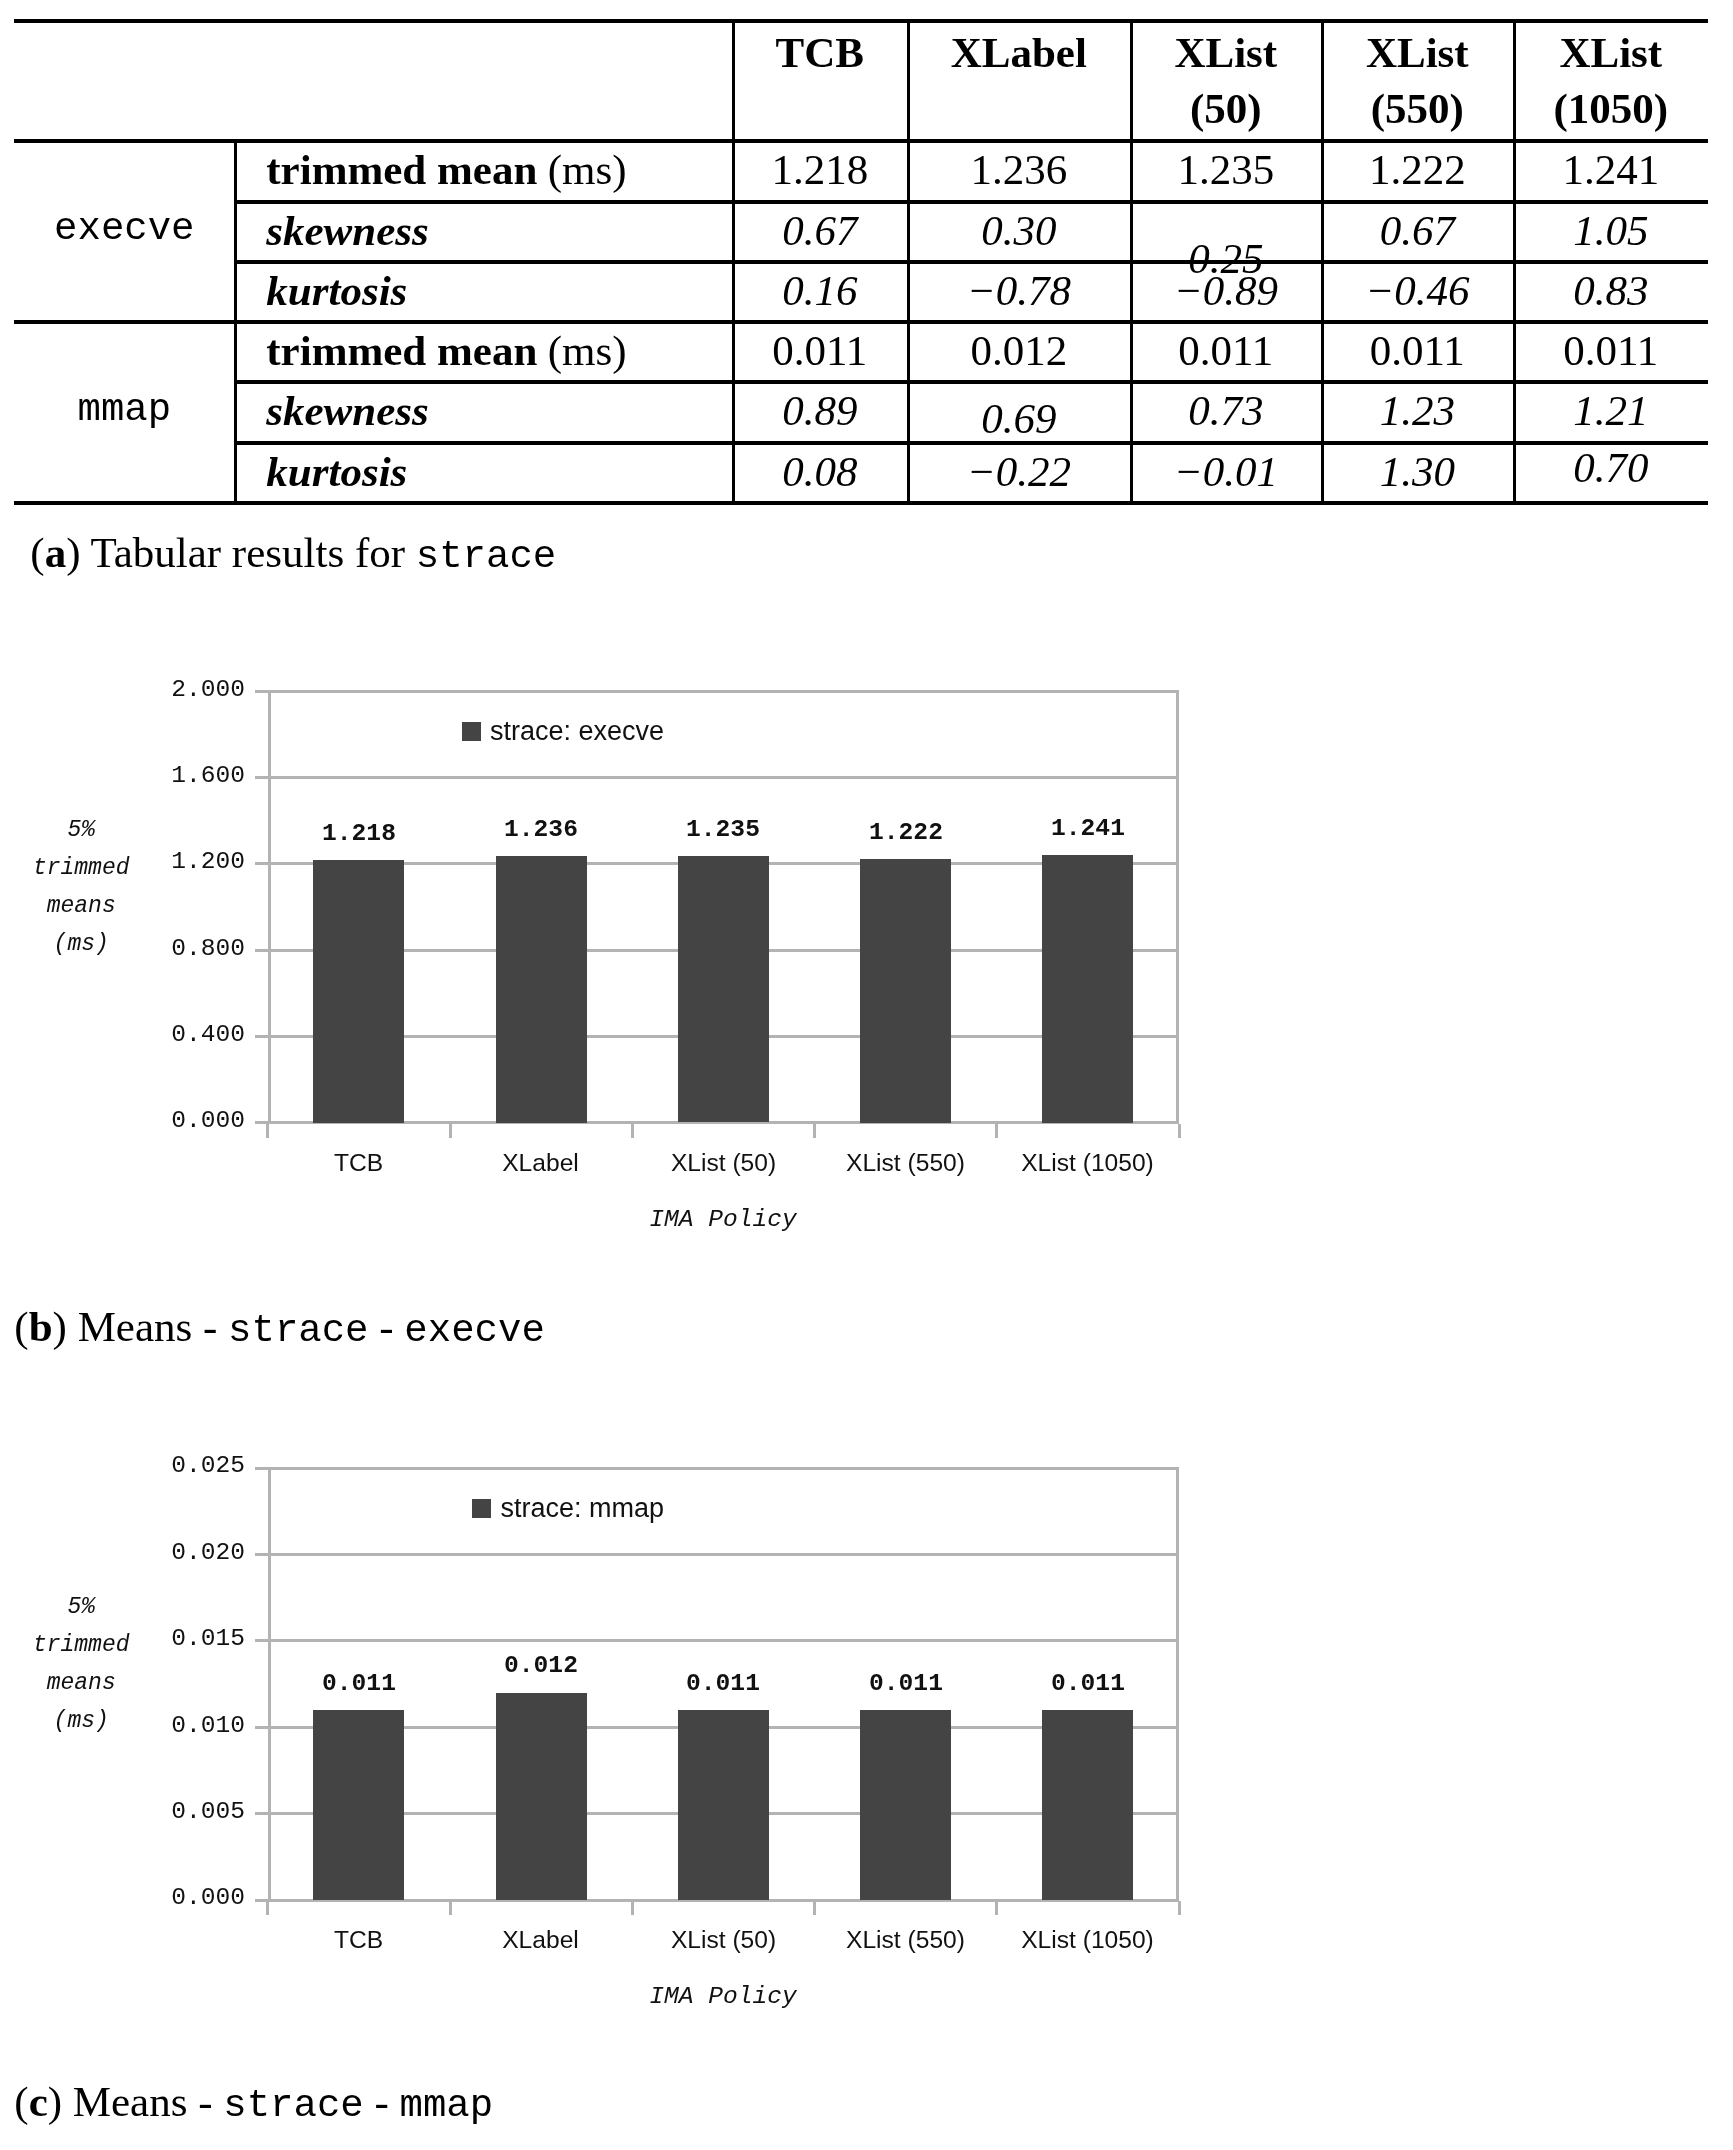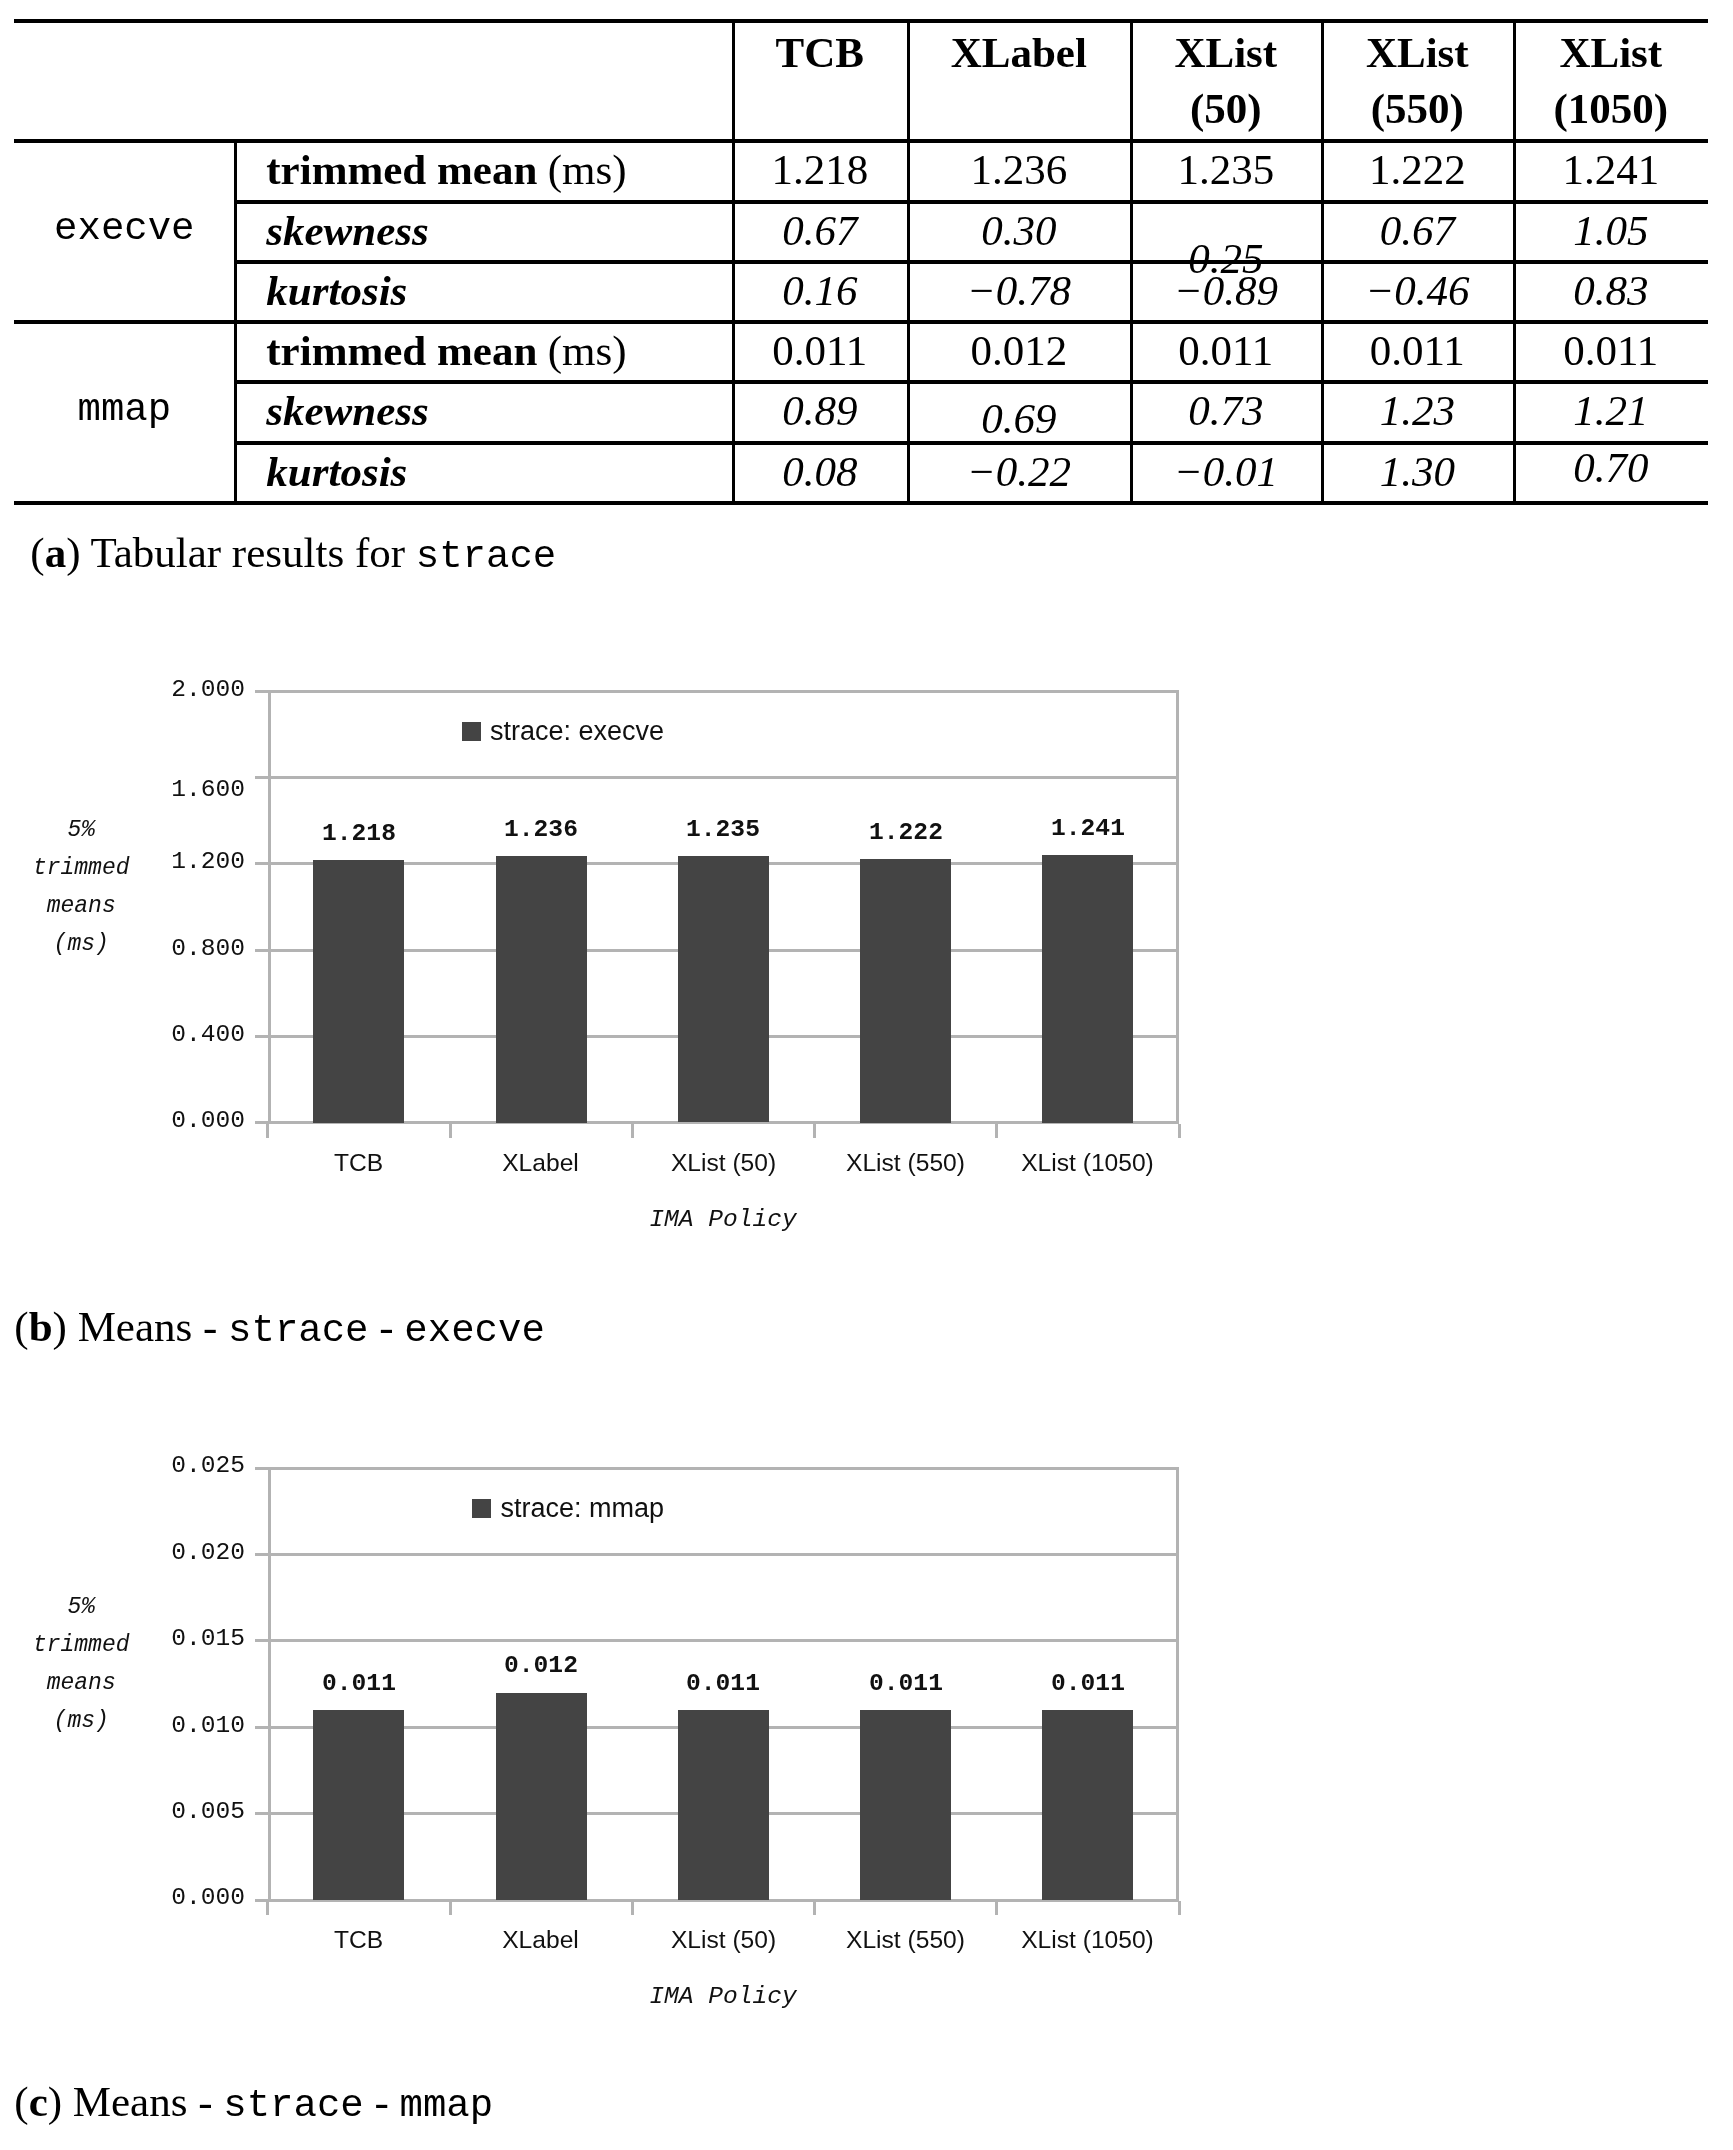--- a/index.html
+++ b/index.html
@@ -132,21 +132,21 @@
     <div class="plot" style="left:268px;top:691px;width:911px;height:431px;"></div>
     <div class="grid" style="left:255px;top:1121px;width:924px;"></div>
     <div class="ytick" style="left:148px;top:1107px;">0.000</div>
     <div class="grid" style="left:255px;top:1035px;width:924px;"></div>
     <div class="ytick" style="left:148px;top:1021px;">0.400</div>
     <div class="grid" style="left:255px;top:949px;width:924px;"></div>
     <div class="ytick" style="left:148px;top:935px;">0.800</div>
     <div class="grid" style="left:255px;top:862px;width:924px;"></div>
     <div class="ytick" style="left:148px;top:848px;">1.200</div>
     <div class="grid" style="left:255px;top:776px;width:924px;"></div>
-    <div class="ytick" style="left:148px;top:762px;margin-top:14px;">1.600</div>
+    <div class="ytick" style="left:148px;top:762px;">1.600</div>
     <div class="grid" style="left:255px;top:690px;width:924px;"></div>
     <div class="ytick" style="left:148px;top:676px;">2.000</div>
     <div class="xtickmark" style="left:266px;top:1124px;"></div>
     <div class="xtickmark" style="left:449px;top:1124px;"></div>
     <div class="xtickmark" style="left:631px;top:1124px;"></div>
     <div class="xtickmark" style="left:813px;top:1124px;"></div>
     <div class="xtickmark" style="left:995px;top:1124px;"></div>
     <div class="xtickmark" style="left:1178px;top:1124px;"></div>
     <div class="bar" style="left:313px;top:860px;width:91px;height:263px;"></div>
     <div class="barlabel" style="left:294px;top:820px;">1.218</div>

